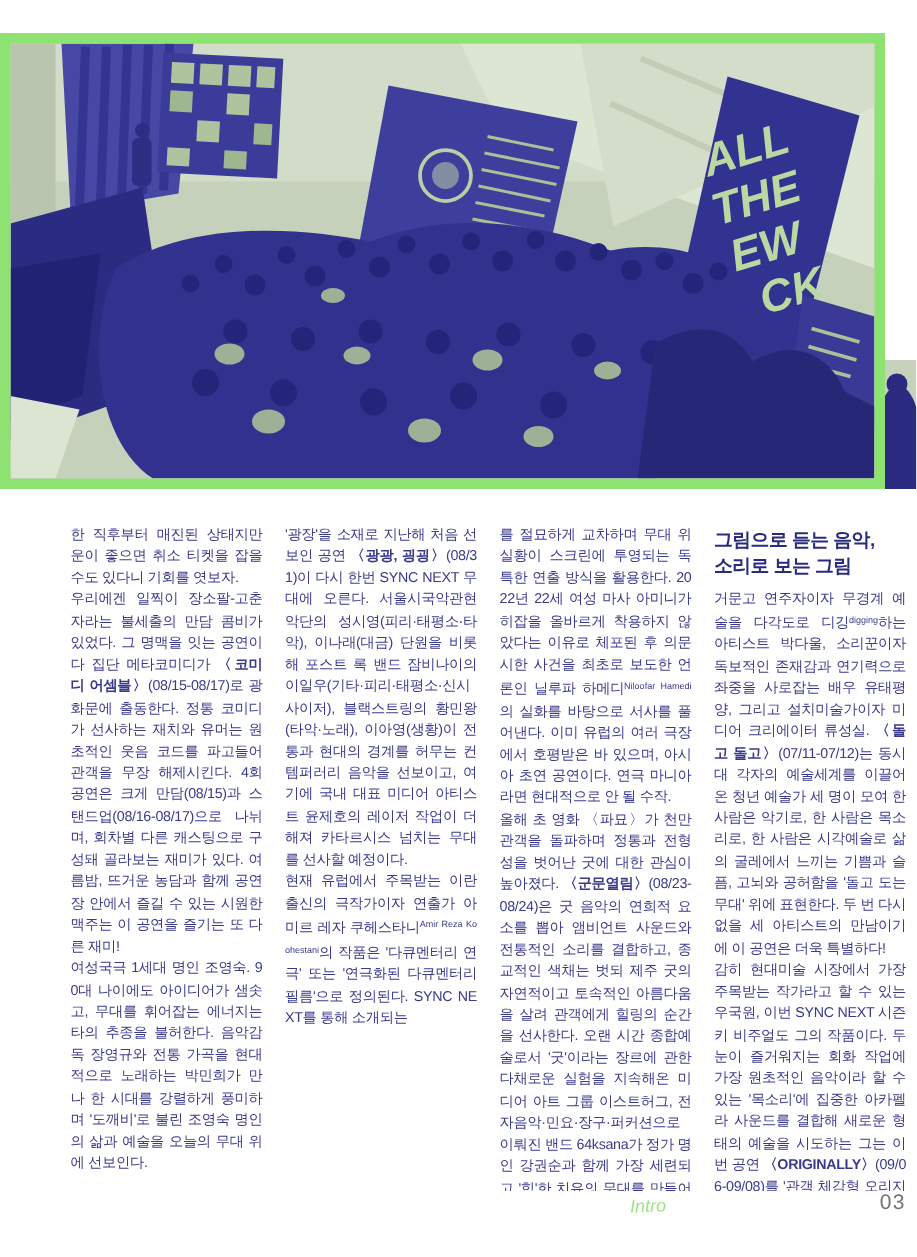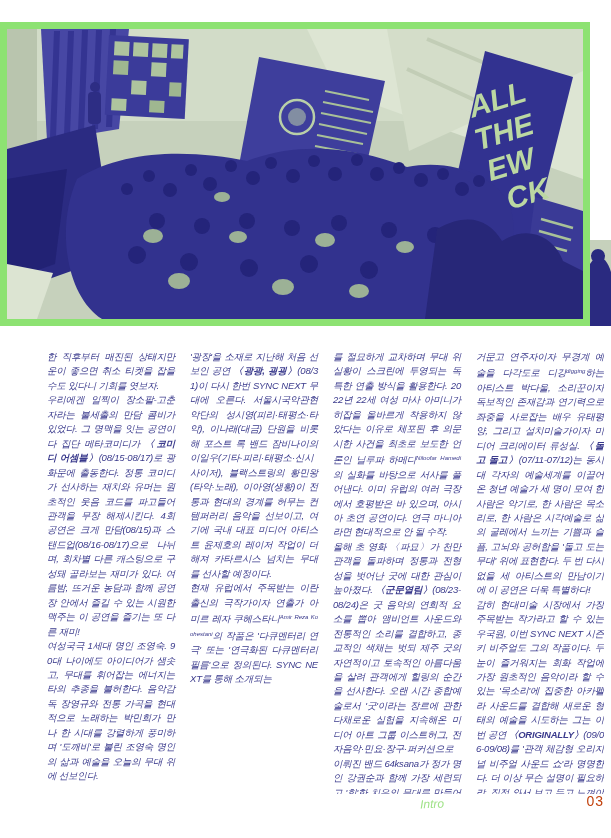--- a/index.html
+++ b/index.html
@@ -16,36 +16,36 @@
   .hero-frame svg{display:block;}
   .hero-bleed{position:absolute;left:590px;top:240px;width:21px;height:86px;overflow:hidden;}
   
   .text-area{
     position:absolute;left:47px;top:350px;width:557px;height:444px;
     display:flex;gap:15px;overflow:hidden;
   }
   .col{flex:0 0 128px;width:128px;}
   p.body{
     margin:0;font-size:9.5px;line-height:14.45px;color:#3a3a8c;
-    text-align:justify;word-break:break-all;letter-spacing:-0.2px;font-style:italic;
+    text-align:justify;word-break:break-all;letter-spacing:-0.2px;
   }
   h3.col-heading{
     margin:13px 0 7px 0;font-size:12.5px;line-height:1.34;color:#2b2b7e;
     white-space:pre-line;letter-spacing:-0.3px;font-weight:bold;
   }
   h3.first{margin-top:2px;}
   .bt{font-weight:bold;}
   .sup{font-size:6px;vertical-align:3px;letter-spacing:0;font-weight:inherit;}
   
   .footer-script{
     position:absolute;left:420px;top:797px;font-size:12px;font-style:italic;
     color:#9fe287;transform:rotate(-2deg);
   }
   .page-number{
-    position:absolute;right:7px;top:793px;font-size:14px;color:#c2410c;letter-spacing:1px;
+    position:absolute;right:7px;top:793px;font-size:14px;color:#737373;letter-spacing:1px;
   }
   .banner-line{
     font-family:"Liberation Sans","DejaVu Sans",sans-serif;
     font-style:italic;font-weight:900;
   }
 </style>
 </head>
 <body>
 
 <div class="page">
@@ -187,20 +187,22 @@
     </div>
     <div class="col">
       <p class="body"><span>'광장'을 소재로 지난해 처음 선보인 공연 </span><span class="bt">〈광광, 굉굉〉</span><span>(08/31)이 다시 한번 SYNC NEXT 무대에 오른다. 서울시국악관현악단의 성시영(피리·태평소·타악), 이나래(대금) 단원을 비롯해 포스트 록 밴드 잠비나이의 이일우(기타·피리·태평소·신시사이저), 블랙스트링의 황민왕(타악·노래), 이아영(생황)이 전통과 현대의 경계를 허무는 컨템퍼러리 음악을 선보이고, 여기에 국내 대표 미디어 아티스트 윤제호의 레이저 작업이 더해져 카타르시스 넘치는 무대를 선사할 예정이다.</span></p>
       <p class="body"><span>현재 유럽에서 주목받는 이란 출신의 극작가이자 연출가 아미르 레자 쿠헤스타니</span><span class="sup">Amir Reza Koohestani</span><span>의 작품은 '다큐멘터리 연극' 또는 '연극화된 다큐멘터리 필름'으로 정의된다. SYNC NEXT를 통해 소개되는 </span></p>
     </div>
     <div class="col">
       <p class="body"><span>를 절묘하게 교차하며 무대 위 실황이 스크린에 투영되는 독특한 연출 방식을 활용한다. 2022년 22세 여성 마사 아미니가 히잡을 올바르게 착용하지 않았다는 이유로 체포된 후 의문시한 사건을 최초로 보도한 언론인 닐루파 하메디</span><span class="sup">Niloofar Hamedi</span><span>의 실화를 바탕으로 서사를 풀어낸다. 이미 유럽의 여러 극장에서 호평받은 바 있으며, 아시아 초연 공연이다. 연극 마니아라면 현대적으로 안 될 수작.</span></p>
       <p class="body"><span>올해 초 영화 〈파묘〉가 천만 관객을 돌파하며 정통과 전형성을 벗어난 굿에 대한 관심이 높아졌다. </span><span class="bt">〈군문열림〉</span><span>(08/23-08/24)은 굿 음악의 연희적 요소를 뽑아 앰비언트 사운드와 전통적인 소리를 결합하고, 종교적인 색채는 벗되 제주 굿의 자연적이고 토속적인 아름다움을 살려 관객에게 힐링의 순간을 선사한다. 오랜 시간 종합예술로서 '굿'이라는 장르에 관한 다채로운 실험을 지속해온 미디어 아트 그룹 이스트허그, 전자음악·민요·장구·퍼커션으로 이뤄진 밴드 64ksana가 정가 명인 강권순과 함께 가장 세련되고 '힙'한 치유의 무대를 만들어낸다고 하니 신명 나는 시간을 통해 좋은 기운을 충전하고 싶다면 이들의 판에 주목해보자.</span></p>
     </div>
     <div class="col">
+      <h3 class="col-heading first">그림으로 듣는 음악,
+소리로 보는 그림</h3>
       <p class="body"><span>거문고 연주자이자 무경계 예술을 다각도로 디깅</span><span class="sup">digging</span><span>하는 아티스트 박다울, 소리꾼이자 독보적인 존재감과 연기력으로 좌중을 사로잡는 배우 유태평양, 그리고 설치미술가이자 미디어 크리에이터 류성실. </span><span class="bt">〈돌고 돌고〉</span><span>(07/11-07/12)는 동시대 각자의 예술세계를 이끌어온 청년 예술가 세 명이 모여 한 사람은 악기로, 한 사람은 목소리로, 한 사람은 시각예술로 삶의 굴레에서 느끼는 기쁨과 슬픔, 고뇌와 공허함을 '돌고 도는 무대' 위에 표현한다. 두 번 다시 없을 세 아티스트의 만남이기에 이 공연은 더욱 특별하다!</span></p>
       <p class="body"><span>감히 현대미술 시장에서 가장 주목받는 작가라고 할 수 있는 우국원, 이번 SYNC NEXT 시즌 키 비주얼도 그의 작품이다. 두 눈이 즐거워지는 회화 작업에 가장 원초적인 음악이라 할 수 있는 '목소리'에 집중한 아카펠라 사운드를 결합해 새로운 형태의 예술을 시도하는 그는 이번 공연 </span><span class="bt">〈ORIGINALLY〉</span><span>(09/06-09/08)를 '관객 체감형 오리지널 비주얼 사운드 쇼'라 명명한다. 더 이상 무슨 설명이 필요하랴. 직접 와서 보고 듣고 느껴야 한다.</span></p>
     </div>
   </div>
 
   <div class="footer-script">Intro</div>
   <div class="page-number">03</div>
 
 </div>
 

